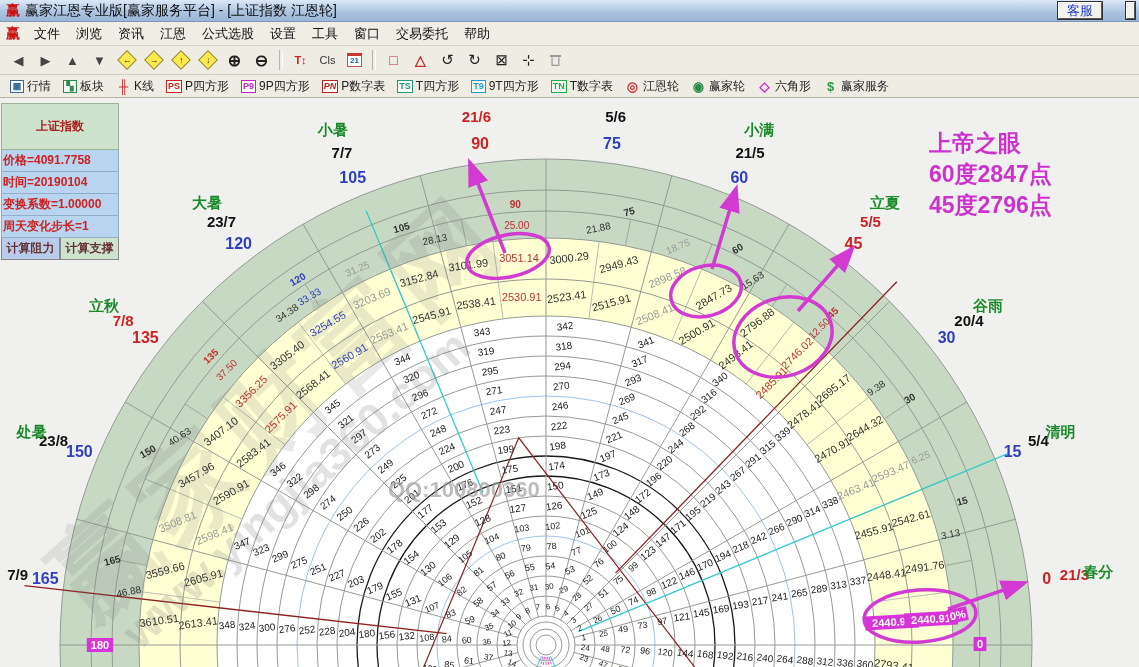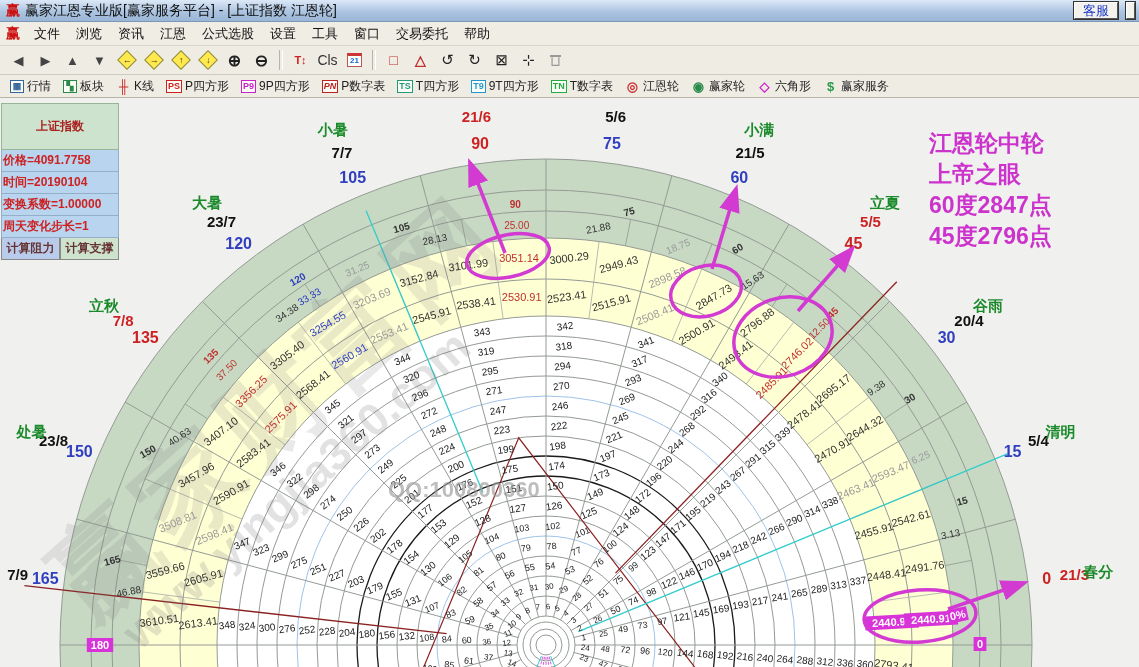--- a/index.html
+++ b/index.html
@@ -3,36 +3,36 @@
 <meta charset="utf-8">
 <style>
   html,body{margin:0;padding:0;}
   body{width:1139px;height:667px;overflow:hidden;background:#f0f0ef;
        font-family:"Liberation Sans",sans-serif;-webkit-font-smoothing:antialiased;}
   .titlebar{height:22px;background:linear-gradient(#dce8f7,#a9c2e0 60%,#9cb6d6);
     border-bottom:1px solid #7a96b8;display:flex;align-items:center;padding:0 4px;box-sizing:border-box;}
   .titlebar .logo{color:#c11;font-weight:bold;font-size:14px;margin:0 5px 0 2px;}
   .titlebar .ttl{font-size:14px;color:#111;flex:1;white-space:nowrap;overflow:hidden;}
   .tb-btn{font-size:13px;color:#1634c8;background:#f4f2ec;border:1px solid;border-color:#fff #555 #555 #fff;
-    outline:1px solid #333;padding:0 8px;height:17px;line-height:16px;margin-right:8px;cursor:pointer;}
+    outline:1px solid #333;padding:0 8px;height:17px;line-height:16px;margin-right:24px;cursor:pointer;}
   .tb-partial{width:9px;overflow:hidden;padding:0 0 0 3px;margin-right:0;}
   .menubar{height:23px;background:#f0ede5;border-bottom:1px solid #d9d5cb;display:flex;align-items:center;font-size:13px;}
   .menubar .logo{color:#c11;font-weight:bold;font-size:14px;margin:0 6px;}
   .menu-item{padding:2px 8px;color:#111;cursor:pointer;}
   .toolbar{height:28px;background:#efece4;border-bottom:1px solid #cfcbc1;display:flex;align-items:center;padding-left:5px;}
   .toolbar2{height:22px;background:#efece4;border-bottom:1px solid #b8b4aa;display:flex;align-items:center;
     font-size:12px;color:#222;padding-left:4px;}
   .tbtn{width:25px;height:23px;margin:0 1px;background:#efece4;border:1px solid #efece4;
     display:flex;align-items:center;justify-content:center;cursor:pointer;padding:0;}
   .tbtn .nav{color:#444;font-size:13px;}
   .tbtn .mag{color:#222;font-size:16px;font-weight:bold;}
   .tbtn .dark{color:#222;font-size:15px;}
   .tbtn .gray{color:#999;font-size:14px;border-top:2px solid #999;line-height:9px;}
   .tbtn .red{color:#c03030;font-size:14px;font-weight:bold;}
-  .tbtn .txt{color:#333;font-size:14px;}
+  .tbtn .txt{color:#333;font-size:11px;}
   .tbtn .tud{color:#c22;font-size:11px;font-weight:bold;}
   .dia{width:12px;height:12px;background:#ffe94d;border:1px solid #8a8a50;transform:rotate(45deg);
     display:flex;align-items:center;justify-content:center;}
   .dia b{transform:rotate(-45deg);font-size:9px;color:#333;font-weight:bold;}
   .cal{border:1px solid #b55;border-top:3px solid #c33;background:#fff;color:#16c;
     font-size:8px;font-weight:bold;padding:0 2px;line-height:10px;}
   .sep{width:2px;height:20px;border-left:1px solid #b8b4aa;border-right:1px solid #fff;margin:0 4px;}
   .t2item{display:flex;align-items:center;margin:0 4px;cursor:pointer;padding:1px 2px;}
   .t2badge{display:inline-flex;align-items:center;justify-content:center;min-width:14px;height:13px;
     font-size:9px;font-weight:bold;margin-right:3px;border:1px solid;background:#fdfdf8;padding:0 1px;box-sizing:border-box;}
@@ -651,18 +651,17 @@
     <div class="row">时间=20190104</div>
     <div class="row">变换系数=1.00000</div>
     <div class="row">周天变化步长=1</div>
     <div class="btns">
       <div class="btn-res">计算阻力</div>
       <div class="btn-sup">计算支撑</div>
     </div>
   </div>
 
   <div class="anno">
-    <div>江恩轮中轮</div>
     <div>上帝之眼</div>
     <div>60度2847点</div>
     <div>45度2796点</div>
   </div>
 </div>
 
 </body></html>

